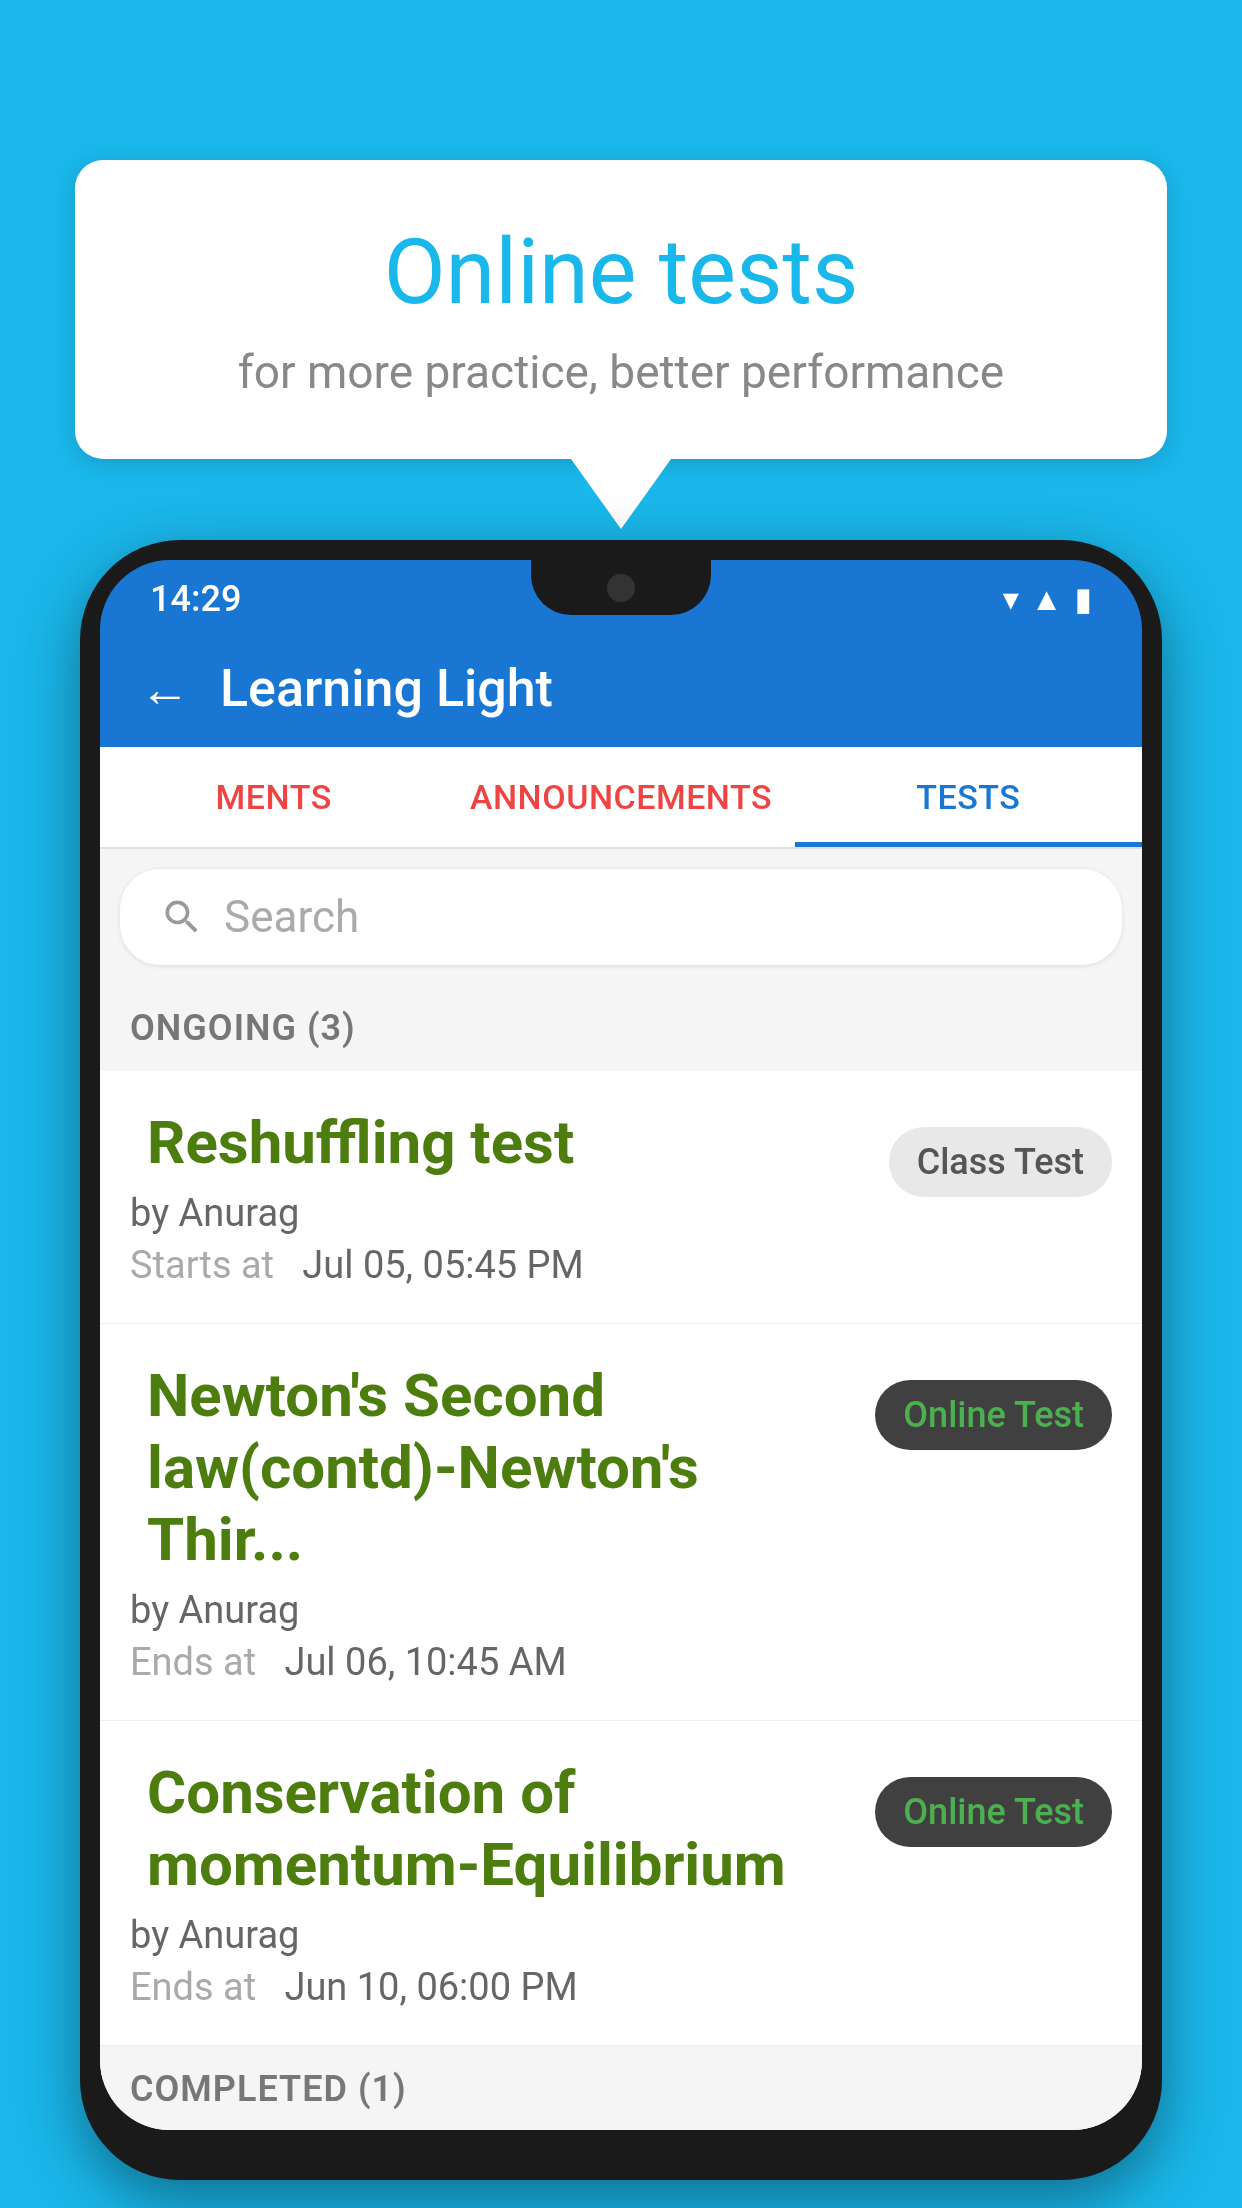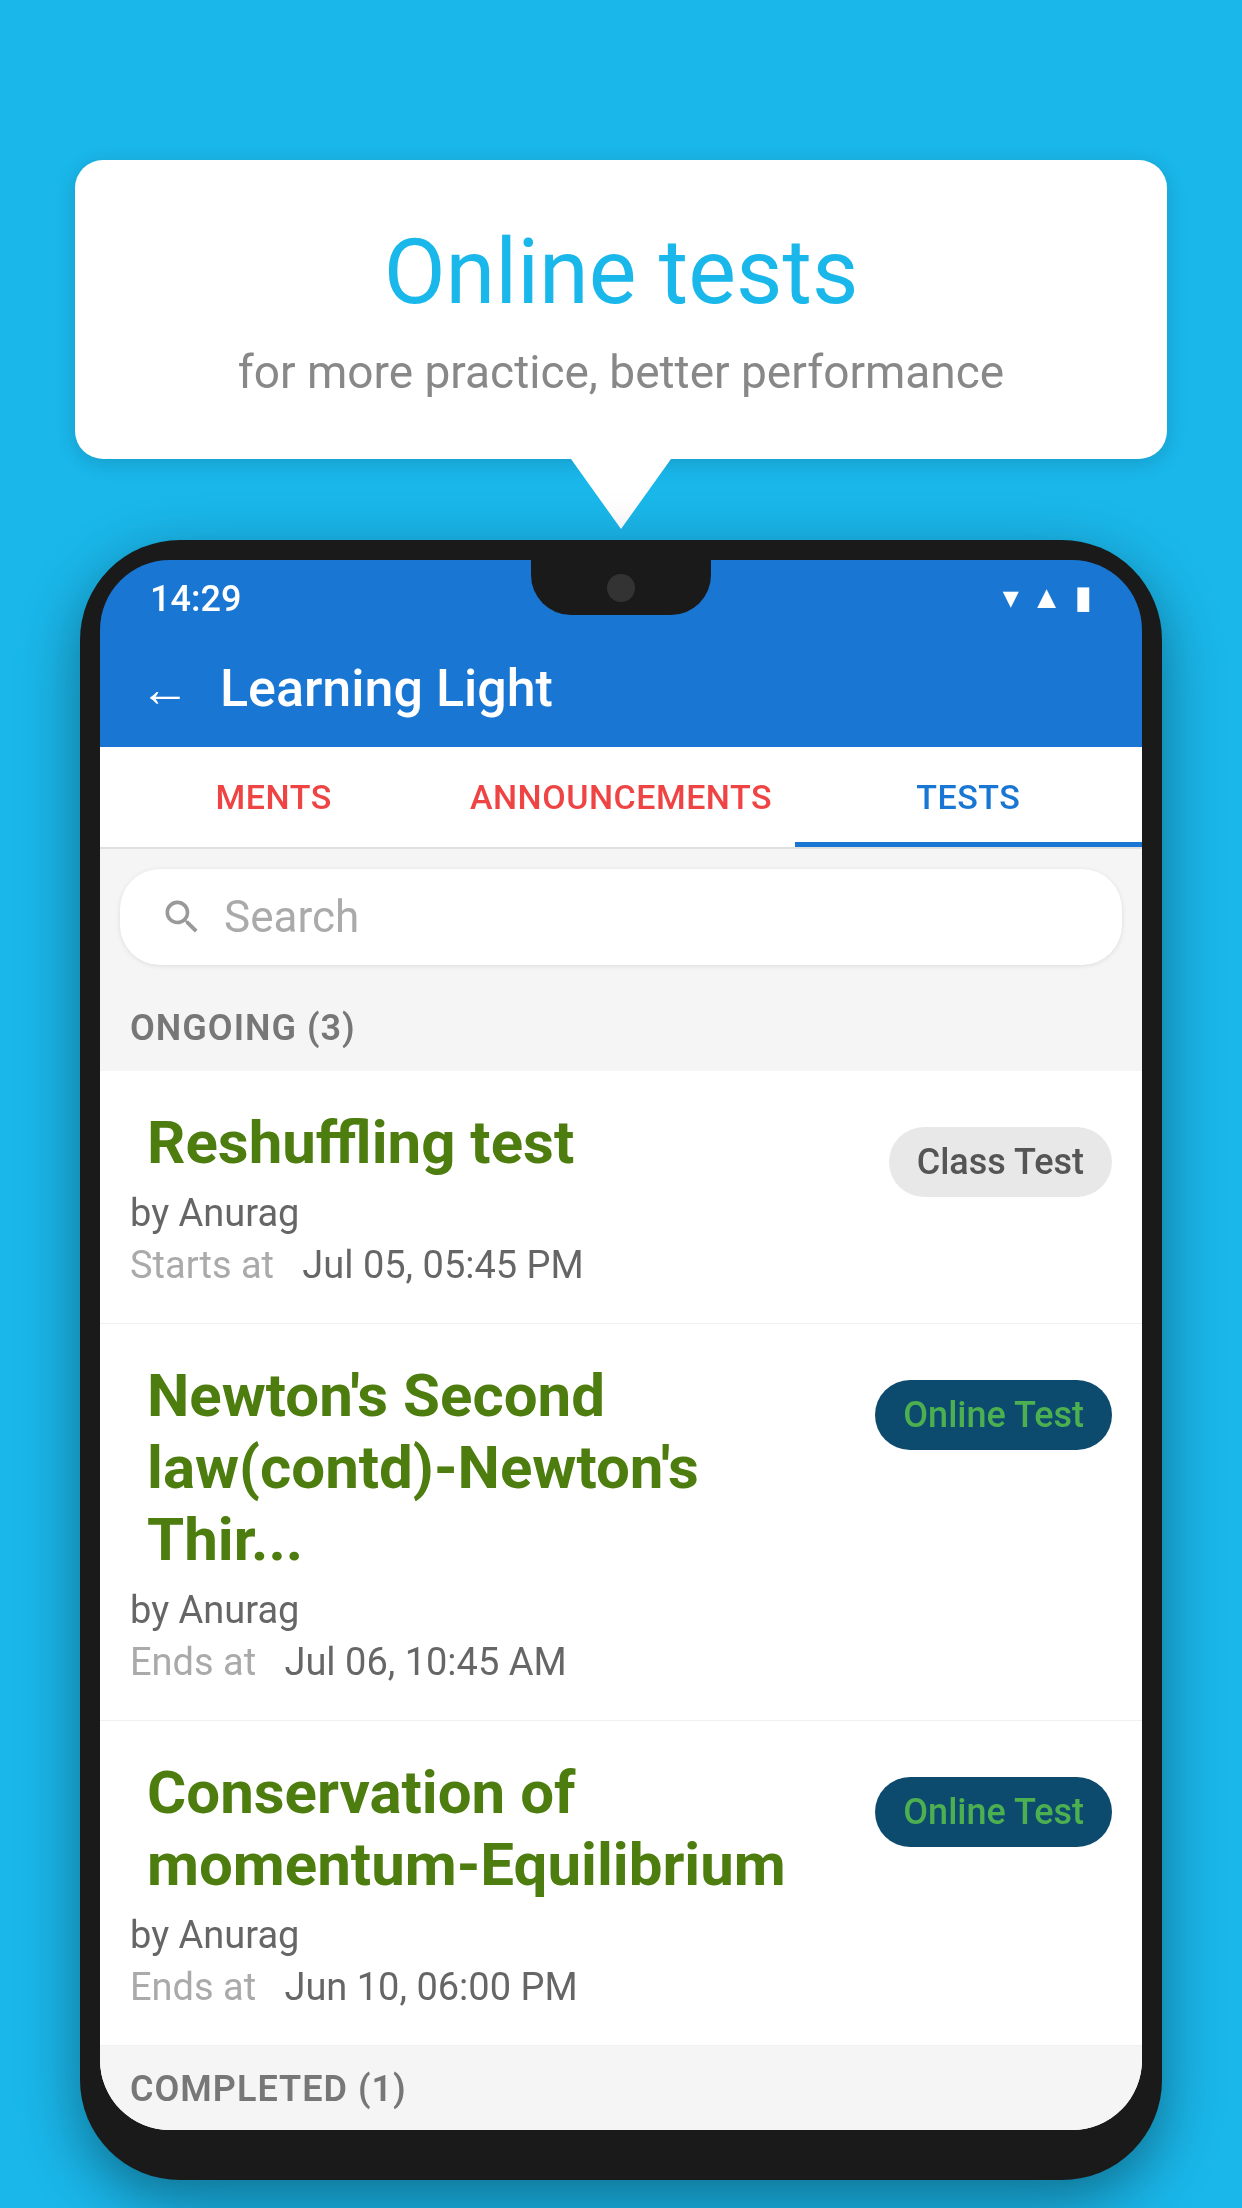--- a/index.html
+++ b/index.html
@@ -66,21 +66,21 @@
       padding: 20px;
       position: relative;
       height: 1640px;
       box-shadow: 0 20px 60px rgba(0,0,0,0.4);
     }
 
     
     .phone-top-bar {
       display: flex;
       justify-content: space-between;
-      align-items: flex-start;
+      align-items: center;
       padding: 18px 50px 10px 50px;
       background: #1976d2;
       border-radius: 80px 80px 0 0;
       position: relative;
     }
 
     .phone-time {
       color: white;
       font-size: 36px;
       font-weight: 500;
@@ -266,21 +266,21 @@
       flex-shrink: 0;
       margin-top: 20px;
     }
 
     .badge-class {
       background: #e8e8e8;
       color: #555;
     }
 
     .badge-online {
-      background: #0c4a6e;
+      background: #404040;
       color: #4caf50;
     }
 
     
     .completed-section {
       background: #f5f5f5;
       padding: 22px 30px;
       font-size: 36px;
       font-weight: 600;
       color: #777;

